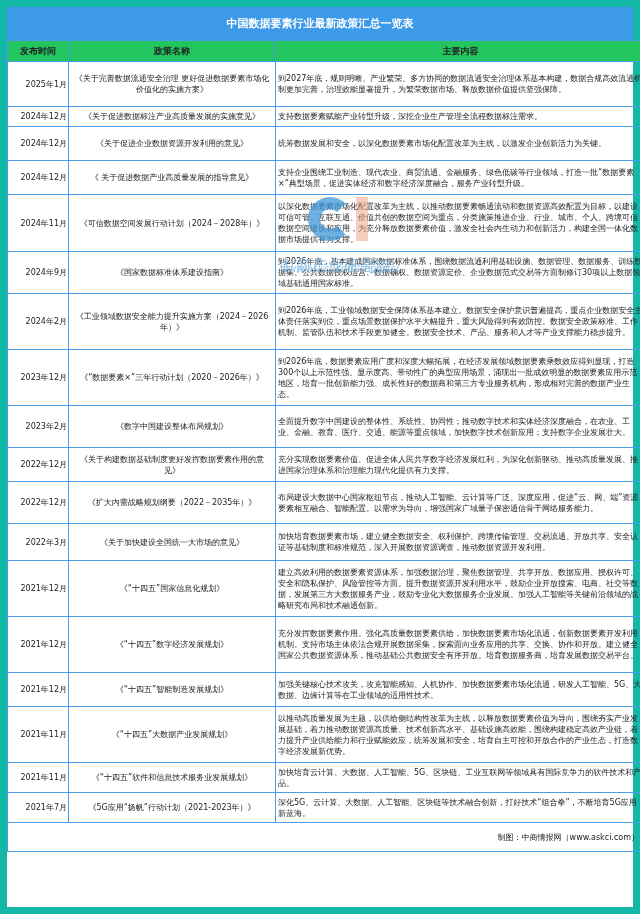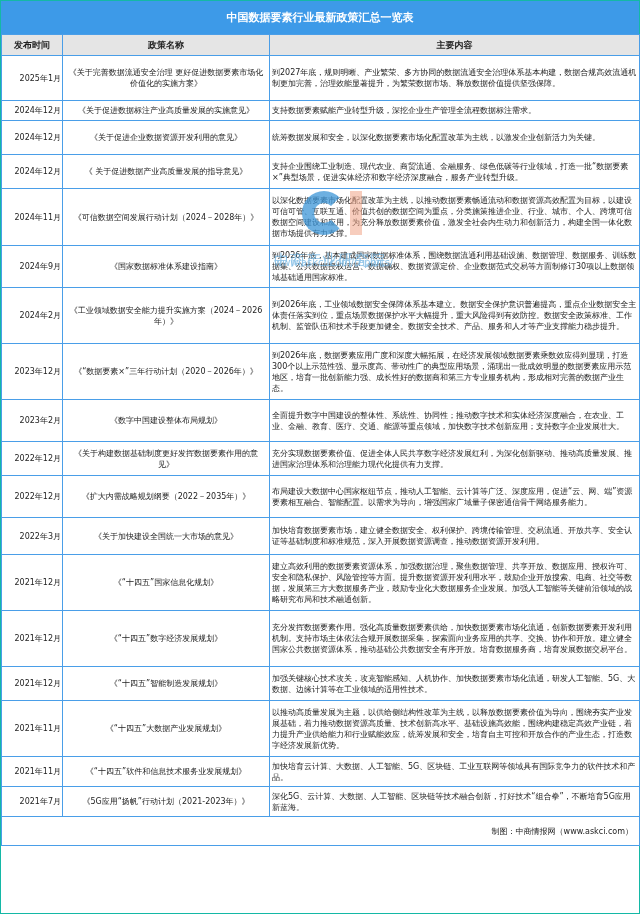--- a/index.html
+++ b/index.html
@@ -1,21 +1,21 @@
 <!DOCTYPE html>
 <html><head>
 <meta charset="utf-8">
 <style>
   html, body { margin: 0; padding: 0; background: #ffffff; }
   body { width: 640px; height: 914px; overflow: hidden; font-family: "DejaVu Sans", "Liberation Sans", sans-serif; position: relative; }
-  .page { width: 640px; height: 914px; border: 1px solid #14b8a6; box-sizing: border-box; position: relative; }
+  .page { width: 640px; height: 914px; border: 7px solid #14b8a6; box-sizing: border-box; position: relative; }
   .title-bar { height: 33px; background: #3d9ae8; color: #ffffff; font-size: 11px; font-weight: bold; display: flex; align-items: center; justify-content: center; }
   table { border-collapse: collapse; width: 638px; table-layout: fixed; }
   th, td { border: 1px solid #4a9ee8; font-size: 8px; color: #222; }
-  th { background: #e5e5e5; height: 18px; font-size: 9px; font-weight: bold; text-align: center; }
+  th { background: #22c55e; height: 18px; font-size: 9px; font-weight: bold; text-align: center; }
   col.c1 { width: 61px; } col.c2 { width: 207px; } col.c3 { width: 370px; }
   td.date { text-align: right; }
   td.name { text-align: center; padding: 1px 4px; }
   td.content { text-align: left; padding: 1px 2px; line-height: 11px; vertical-align: middle; }
   .footer-row td { text-align: right; padding: 0 6px; height: 28px; font-size: 8px; }
   .watermark { position: absolute; left: 253px; top: 190px; width: 160px; height: 80px; pointer-events: none; opacity: 0.75; }
   .wm-c { position: absolute; left: 48px; top: 0; width: 44px; height: 44px; border-radius: 50%; border: 12px solid #3d96d8; border-right-color: transparent; box-sizing: border-box; }
   .wm-o { position: absolute; left: 96px; top: 0; width: 12px; height: 44px; background: #f0a080; opacity: 0.7; }
   .wm-text { position: absolute; left: 20px; top: 60px; font-size: 15px; color: #6ab0e0; letter-spacing: 1px; }
   .wm-url { position: absolute; left: 20px; top: 66px; font-size: 10px; color: #6ab0e0; }

